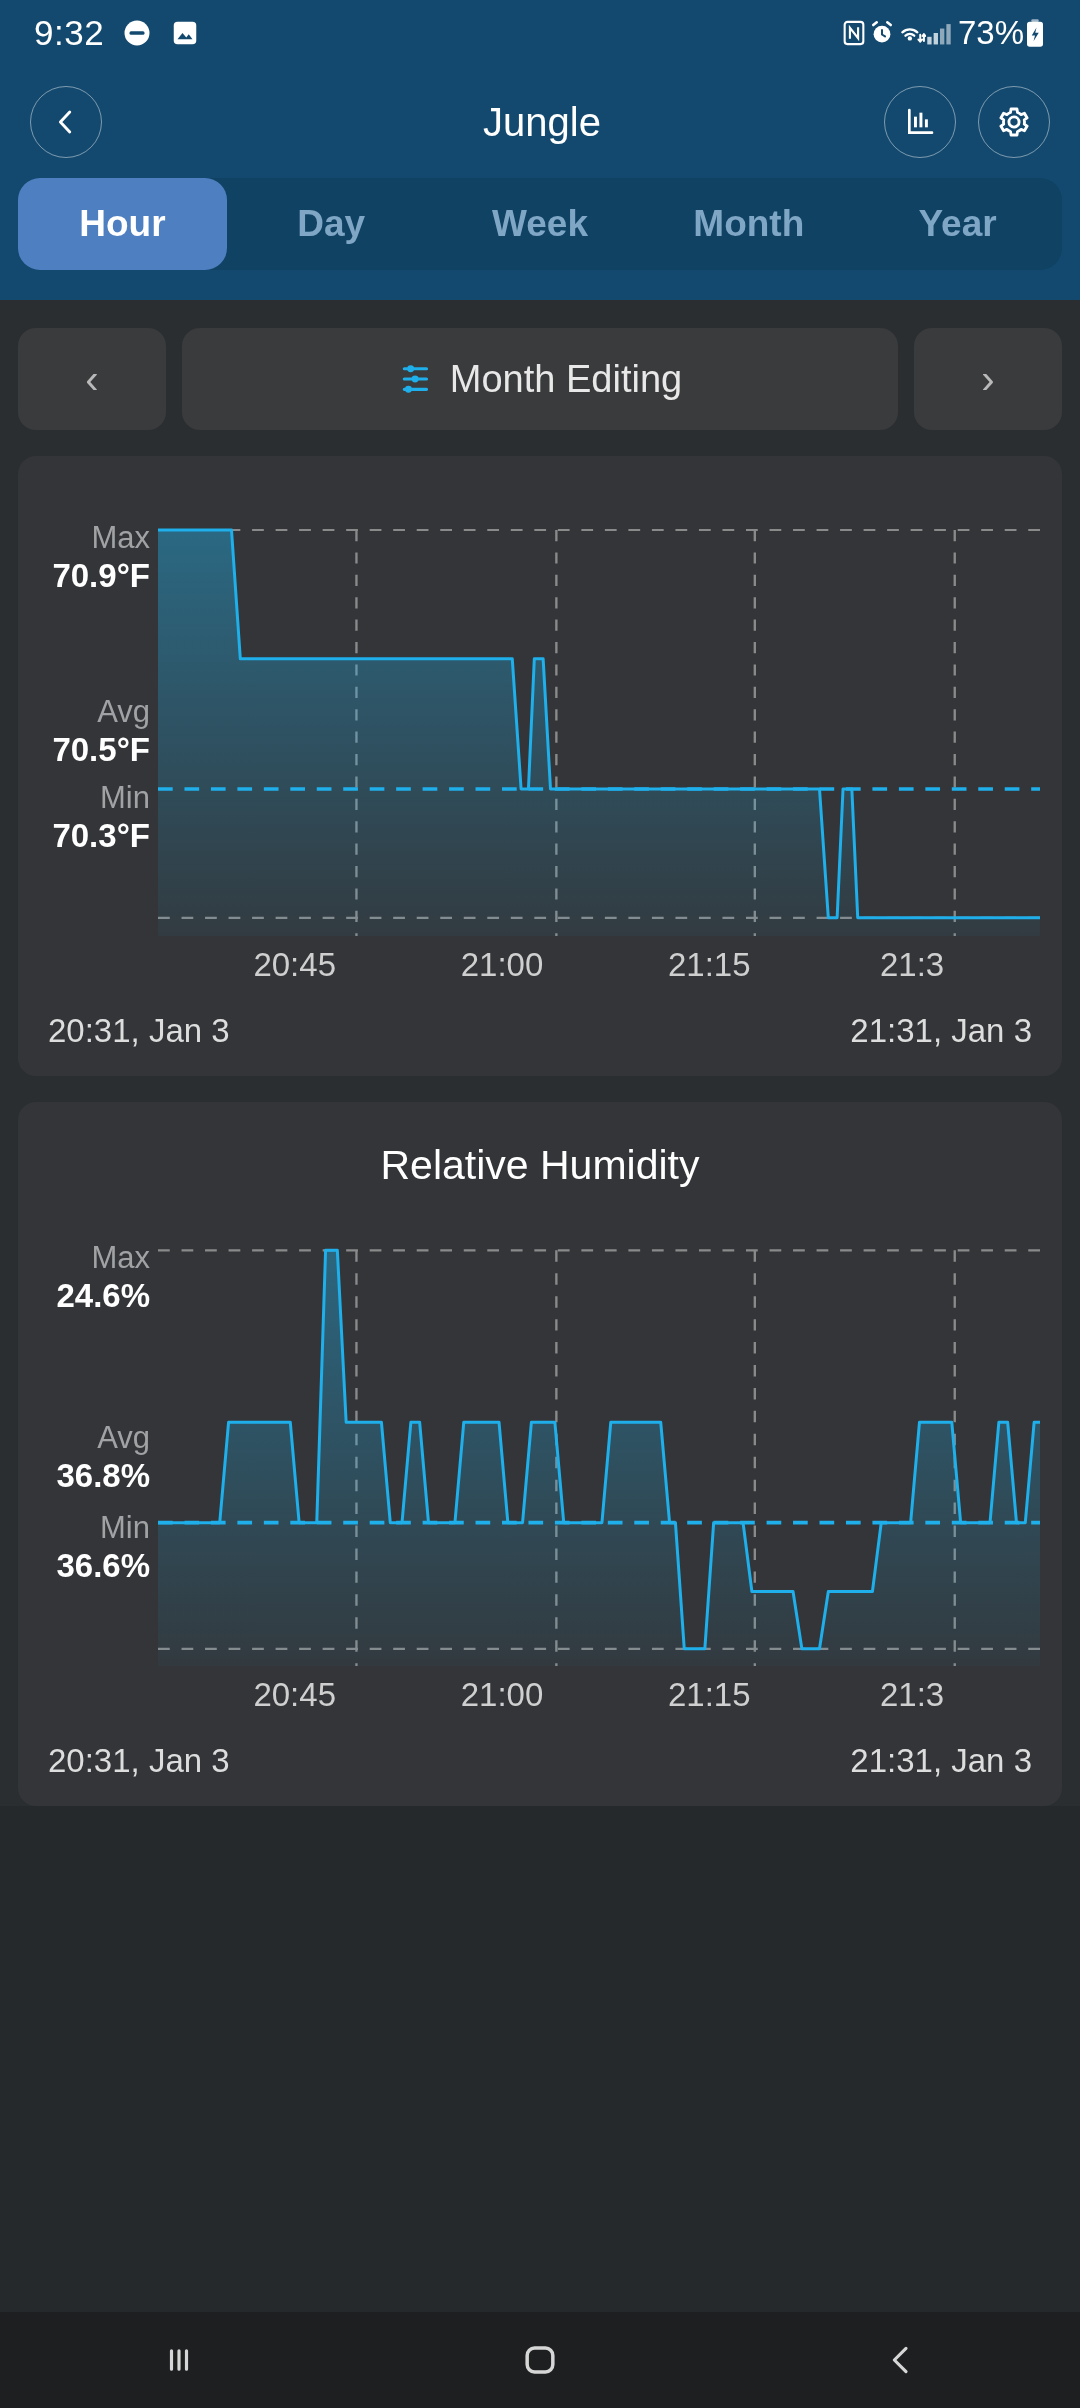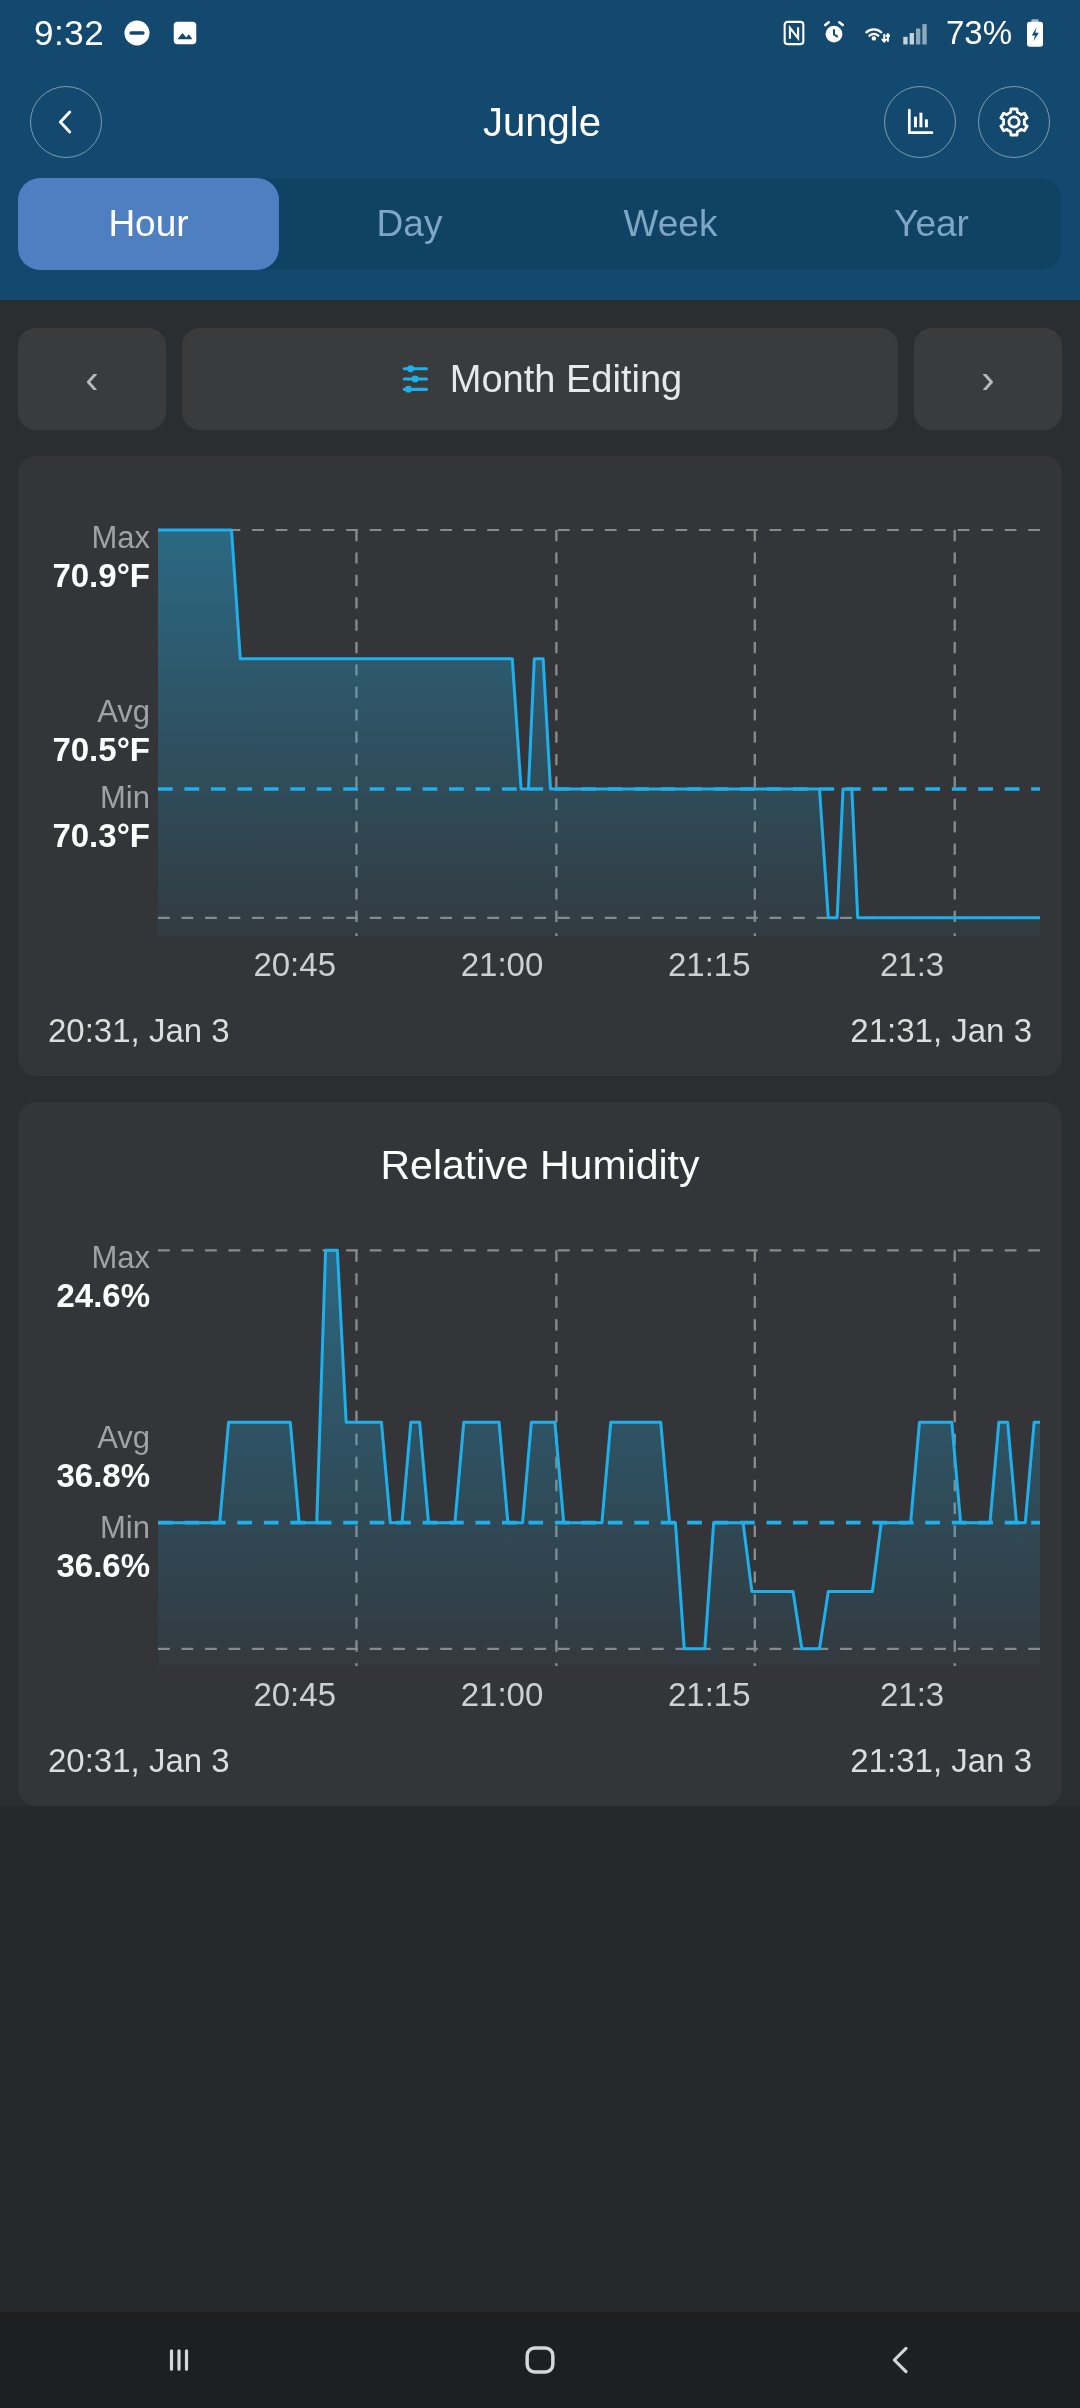--- a/index.html
+++ b/index.html
@@ -12,21 +12,21 @@
   }
   .phone { position:relative; width:1080px; height:2408px; }
 
   
   .statusbar {
     height:66px; background:#13496e;
     display:flex; align-items:center; justify-content:space-between;
     padding:0 34px;
   }
   .sb-left { display:flex; align-items:center; gap:18px; }
-  .sb-right { display:flex; align-items:center; gap:12px; }
+  .sb-right { display:flex; align-items:center; }
   .sb-time { font-size:35px; letter-spacing:.5px; }
   .sb-pct { font-size:33px; margin-left:4px; }
   .ic { display:inline-flex; align-items:center; justify-content:center; }
 
   
   .header {
     background:#13496e; height:112px;
     display:flex; align-items:center; padding:0 30px;
     position:relative;
   }
@@ -45,21 +45,21 @@
   
   .tabbar {
     background:#13496e; padding:0 18px 30px 18px;
   }
   .tabbar-inner {
     background:#104264; border-radius:22px; height:92px;
     display:flex; align-items:center;
   }
   .tab {
     flex:1; height:92px; display:flex; align-items:center; justify-content:center;
-    font-size:37px; color:#7fa6c4; border-radius:22px;
+    font-size:37px; color:#7fa6c4; border-radius:22px;font-weight:bold;
   }
   .tab.active { background:#4e7fc0; color:#ffffff; }
 
   
   .content { background:#2b2e31; padding:28px 18px 0 18px; }
 
   .navrow { display:flex; gap:16px; margin-bottom:26px; }
   .navbtn {
     background:#3a3b3d; border-radius:18px; height:102px;
     display:flex; align-items:center; justify-content:center;
@@ -200,20 +200,21 @@
           </svg>
       </div>
     </div>
   </div>
 
   <div class="tabbar">
     <div class="tabbar-inner">
       <div class="tab active">Hour</div>
       <div class="tab">Day</div>
       <div class="tab">Week</div>
+      <div class="tab">Month</div>
       <div class="tab">Year</div>
     </div>
   </div>
 
   <div class="content">
 
     <div class="navrow">
       <div class="navbtn side">‹</div>
       <div class="navbtn mid">
         <span class="ic">

